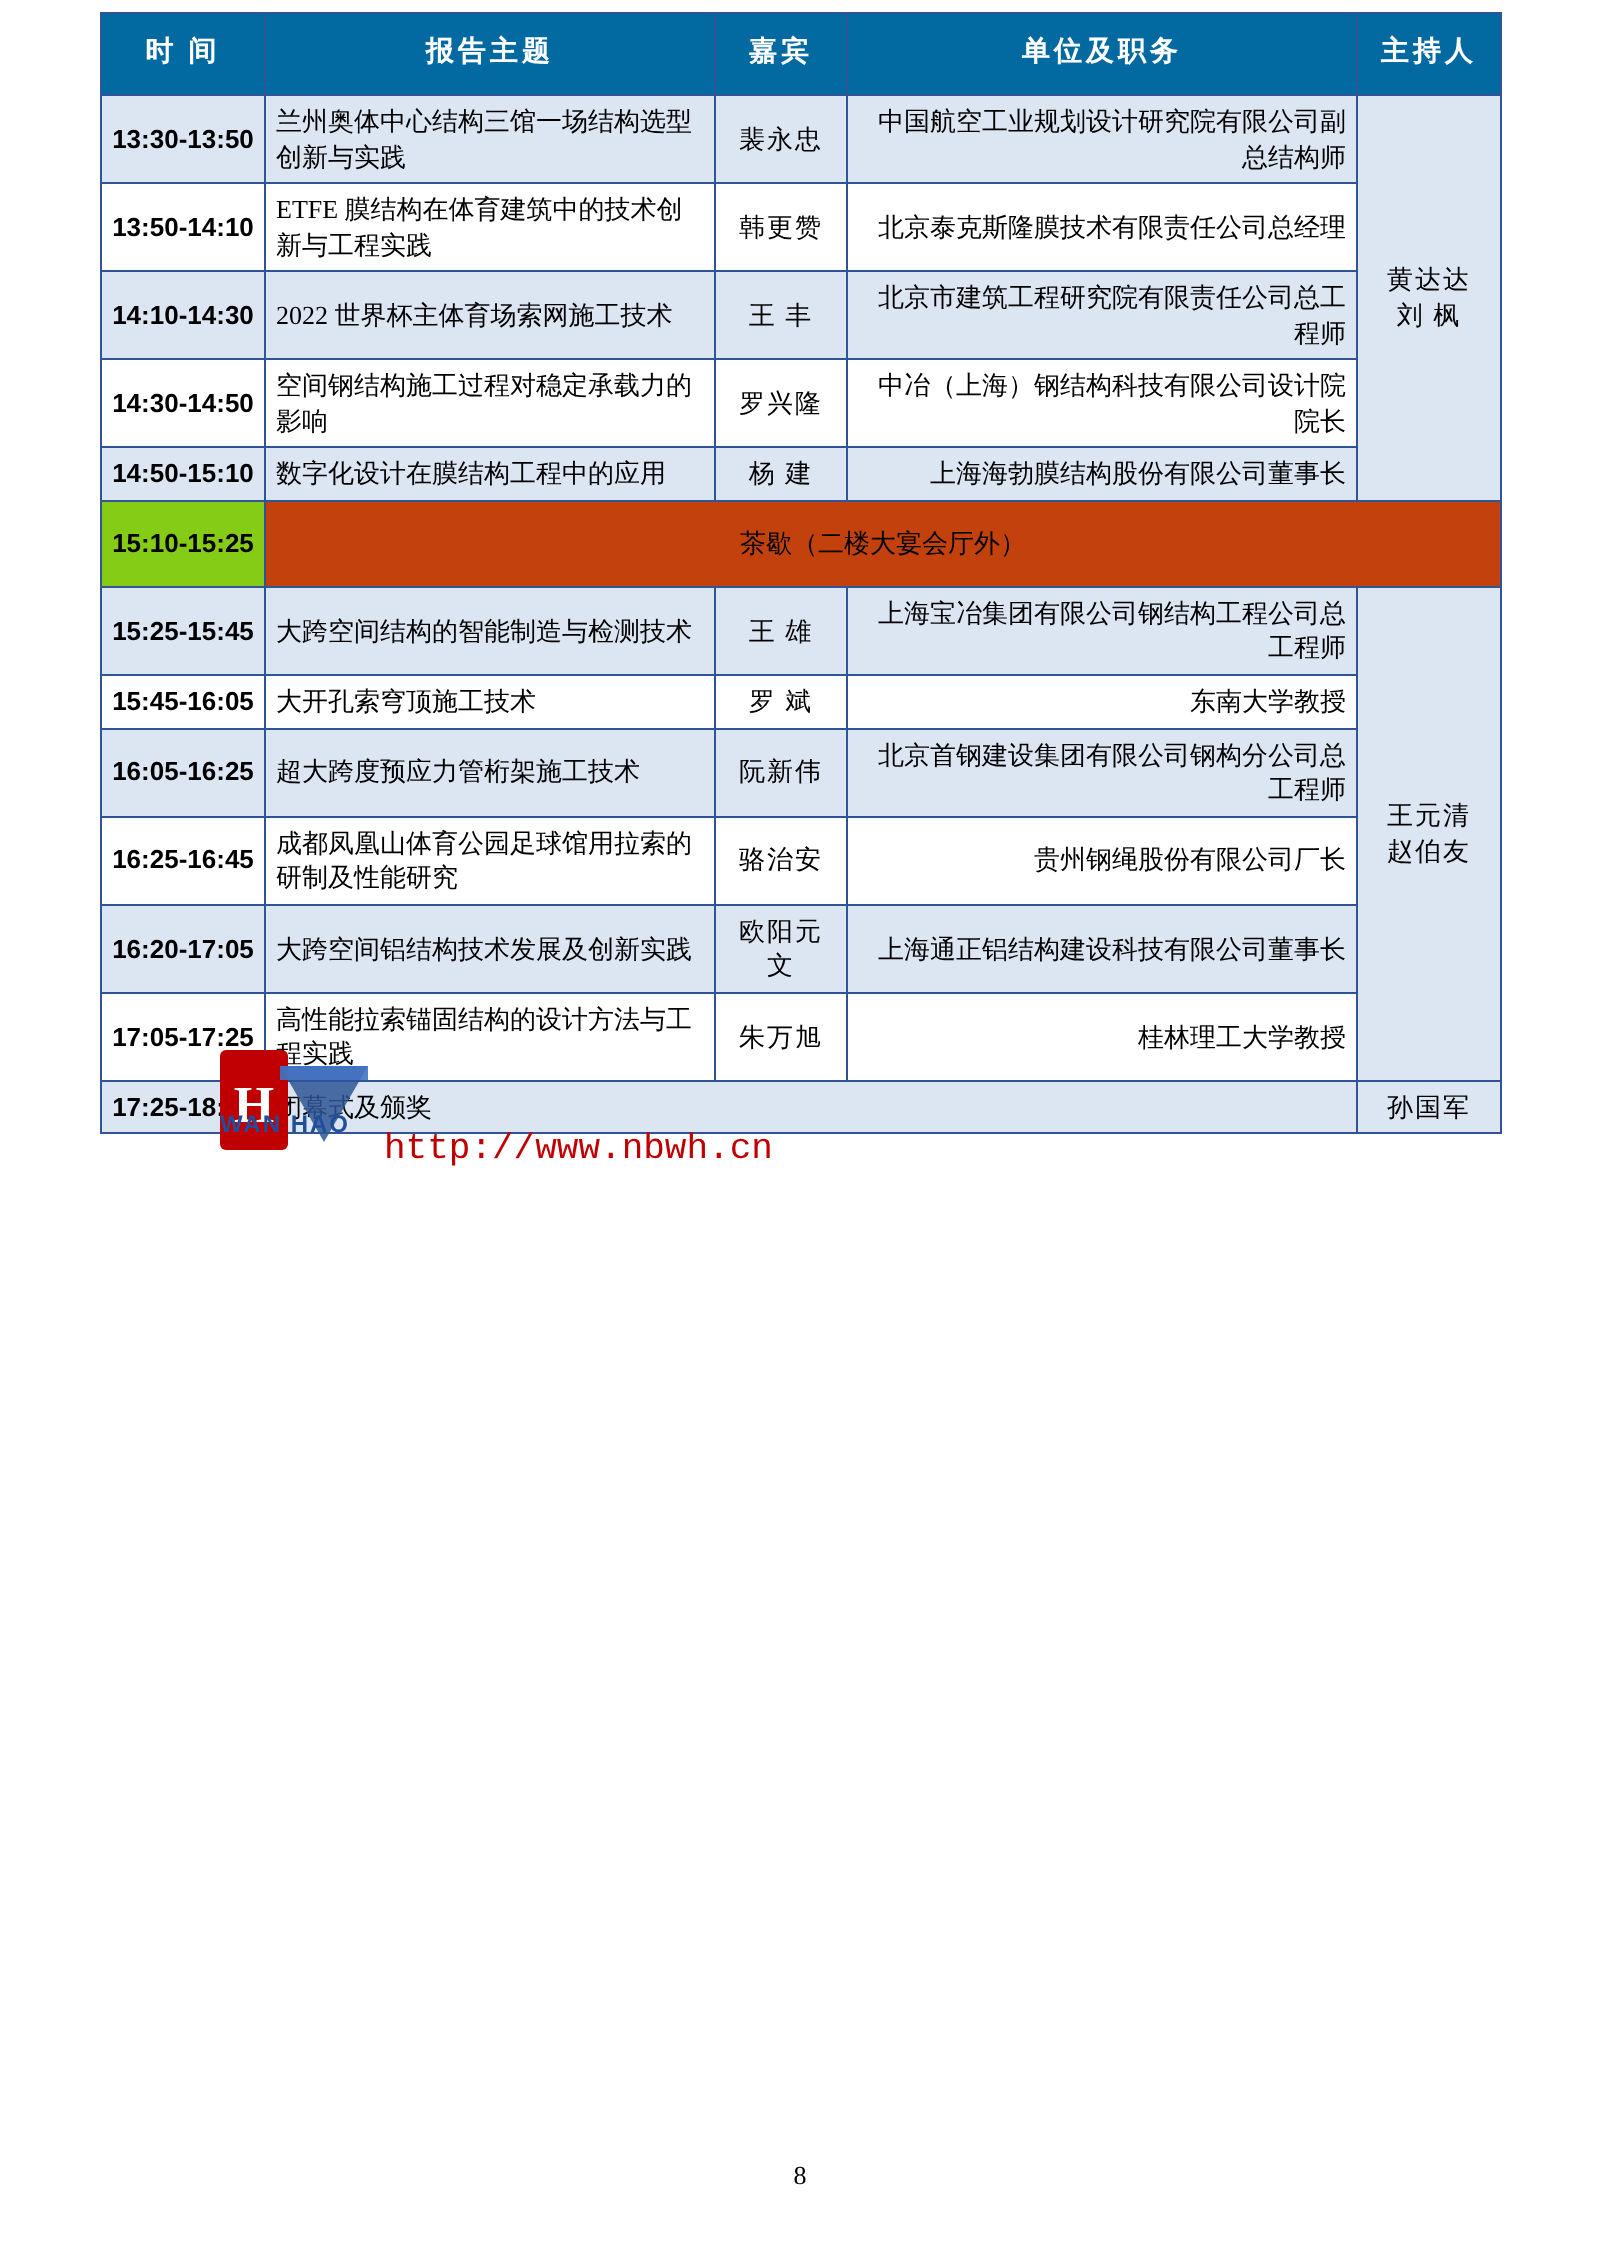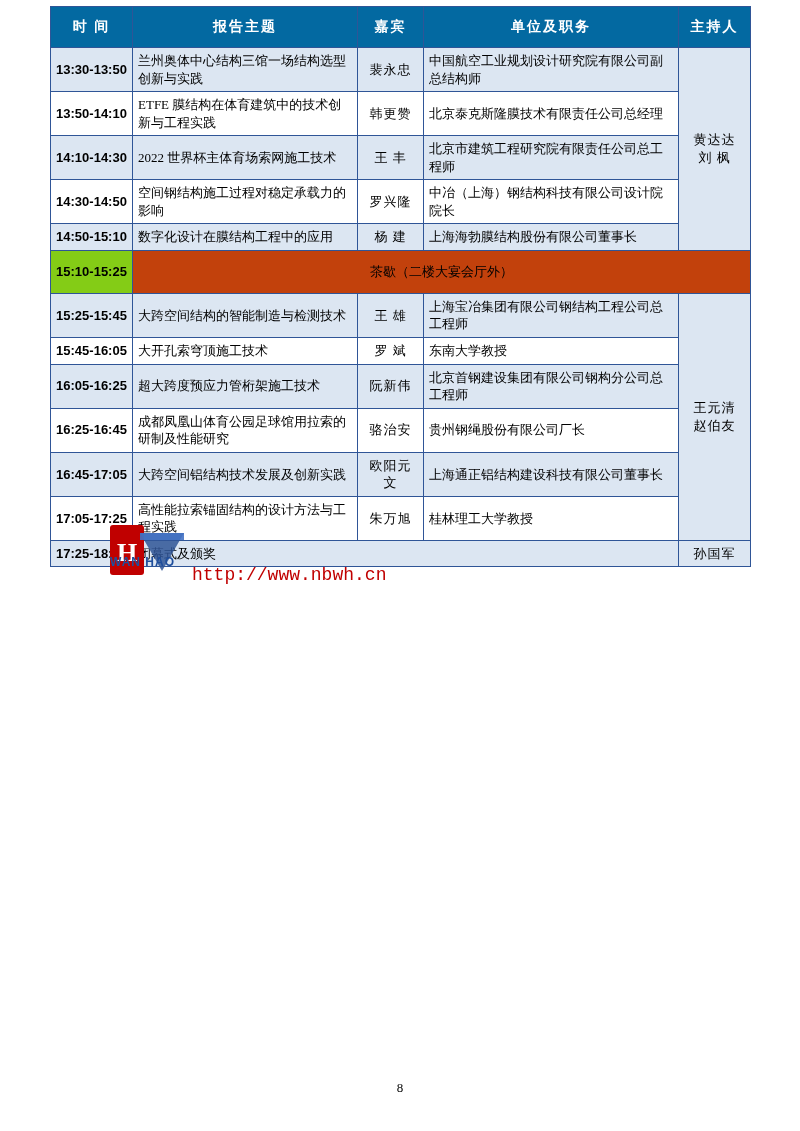--- a/index.html
+++ b/index.html
@@ -78,21 +78,21 @@
     white-space: nowrap;
   }
   td.topic {
     text-align: left;
   }
   td.guest {
     text-align: center;
     letter-spacing: 1px;
   }
   td.unit {
-    text-align: left;
+    text-align: right;
   }
   td.host {
     text-align: center;
     letter-spacing: 1px;
     margin-top: 13px;
   }
   tr.shade td {
     background: #dce6f2;
   }
   tr.plain td {
@@ -251,21 +251,21 @@
         <td class="guest">阮新伟</td>
         <td class="unit">北京首钢建设集团有限公司钢构分公司总工程师</td>
       </tr>
       <tr class="plain">
         <td class="time">16:25-16:45</td>
         <td class="topic">成都凤凰山体育公园足球馆用拉索的研制及性能研究</td>
         <td class="guest">骆治安</td>
         <td class="unit">贵州钢绳股份有限公司厂长</td>
       </tr>
       <tr class="shade">
-        <td class="time">16:45-17:05</td>
+        <td class="time">16:20-17:05</td>
         <td class="topic">大跨空间铝结构技术发展及创新实践</td>
         <td class="guest">欧阳元文</td>
         <td class="unit">上海通正铝结构建设科技有限公司董事长</td>
       </tr>
       <tr class="plain">
         <td class="time">17:05-17:25</td>
         <td class="topic">高性能拉索锚固结构的设计方法与工程实践</td>
         <td class="guest">朱万旭</td>
         <td class="unit">桂林理工大学教授</td>
       </tr>

